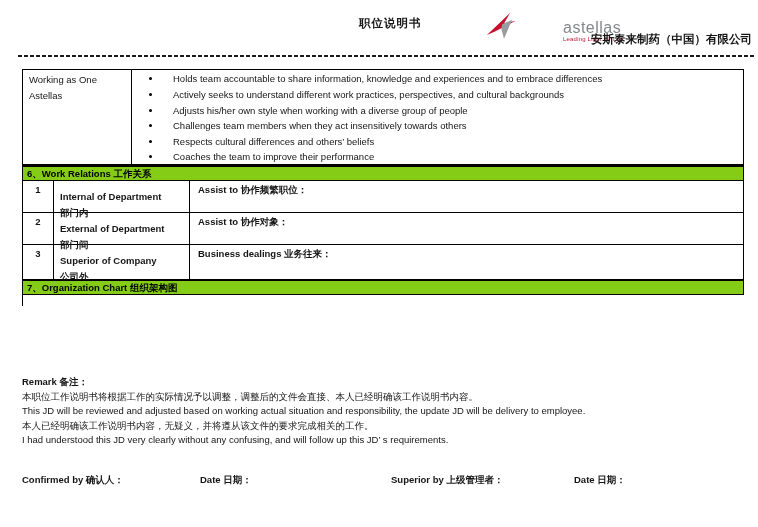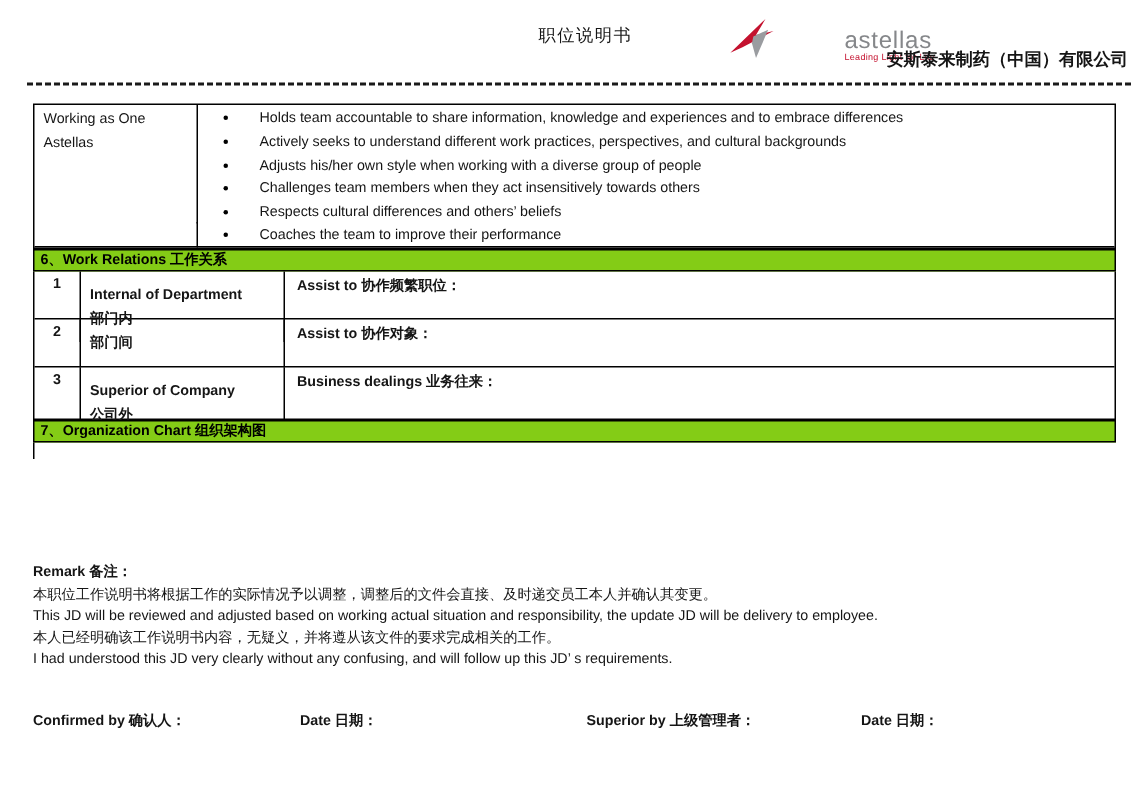--- a/index.html
+++ b/index.html
@@ -5,21 +5,21 @@
   * { margin:0; padding:0; box-sizing:border-box; }
   html,body { background:#ffffff; }
   body {
     width:758px; height:527px; position:relative; overflow:hidden;
     font-family:"Liberation Sans","DejaVu Sans",sans-serif;
     color:#151515;
   }
   .abs { position:absolute; }
 
   
-  .doc-title { left:359px; top:16px; font-size:11.5px; font-weight:normal; letter-spacing:1px; }
+  .doc-title { left:359px; top:16px; font-size:11.5px; font-weight:bold; letter-spacing:1px; }
   .company-name { right:6px; top:32px; font-size:11.5px; font-weight:bold; }
   .logo { left:486px; top:11px; display:flex; align-items:flex-start;gap:40px; }
   .logo-star { width:36px; height:32px; }
   .logo-textcol { margin-left:1px; margin-top:9px; }
   .logo-brand { font-size:16px; line-height:16px; color:#85878a; letter-spacing:0.5px; }
   .logo-tagline { font-size:6px; line-height:7px; color:#c4122f; letter-spacing:0.2px; white-space:nowrap; }
 
   .dashed-rule {
     left:18px; top:55px; width:737px; height:2px;
     background:repeating-linear-gradient(90deg,#1a1a1a 0 4px,transparent 4px 6px);
@@ -128,40 +128,41 @@
     <div class="wr-no">1</div>
     <div class="wr-label">
       <div>Internal of Department</div>
       <div>部门内</div>
     </div>
     <div class="wr-content">Assist to 协作频繁职位：</div>
   </div>
   <div class="wr-row">
     <div class="wr-no">2</div>
     <div class="wr-label">
+      <div>External of Department</div>
       <div>部门间</div>
     </div>
     <div class="wr-content">Assist to 协作对象：</div>
   </div>
   <div class="wr-row">
     <div class="wr-no">3</div>
     <div class="wr-label">
       <div>Superior of Company</div>
       <div>公司外</div>
     </div>
     <div class="wr-content">Business dealings 业务往来：</div>
   </div>
 </div>
 
 <div class="abs section-bar bar-7">7、Organization Chart 组织架构图</div>
 <div class="abs stub"></div>
 
 <div class="abs remark">
   <div class="remark-heading">Remark 备注：</div>
-  <div>本职位工作说明书将根据工作的实际情况予以调整，调整后的文件会直接、及时递交员工本人并确认其变更。</div>
+  <div>本职位工作说明书将根据工作的实际情况予以调整，调整后的文件会直接、本人已经明确该工作说明书内容。</div>
   <div>This JD will be reviewed and adjusted based on working actual situation and responsibility, the update JD will be delivery to employee.</div>
   <div>本人已经明确该工作说明书内容，无疑义，并将遵从该文件的要求完成相关的工作。</div>
   <div>I had understood this JD very clearly without any confusing, and will follow up this JD’ s requirements.</div>
 </div>
 
 <div class="abs sig sig-confirmed">Confirmed by 确认人：</div>
 <div class="abs sig sig-date-left">Date 日期：</div>
 <div class="abs sig sig-superior">Superior by 上级管理者：</div>
 <div class="abs sig sig-date-right">Date 日期：</div>
 

